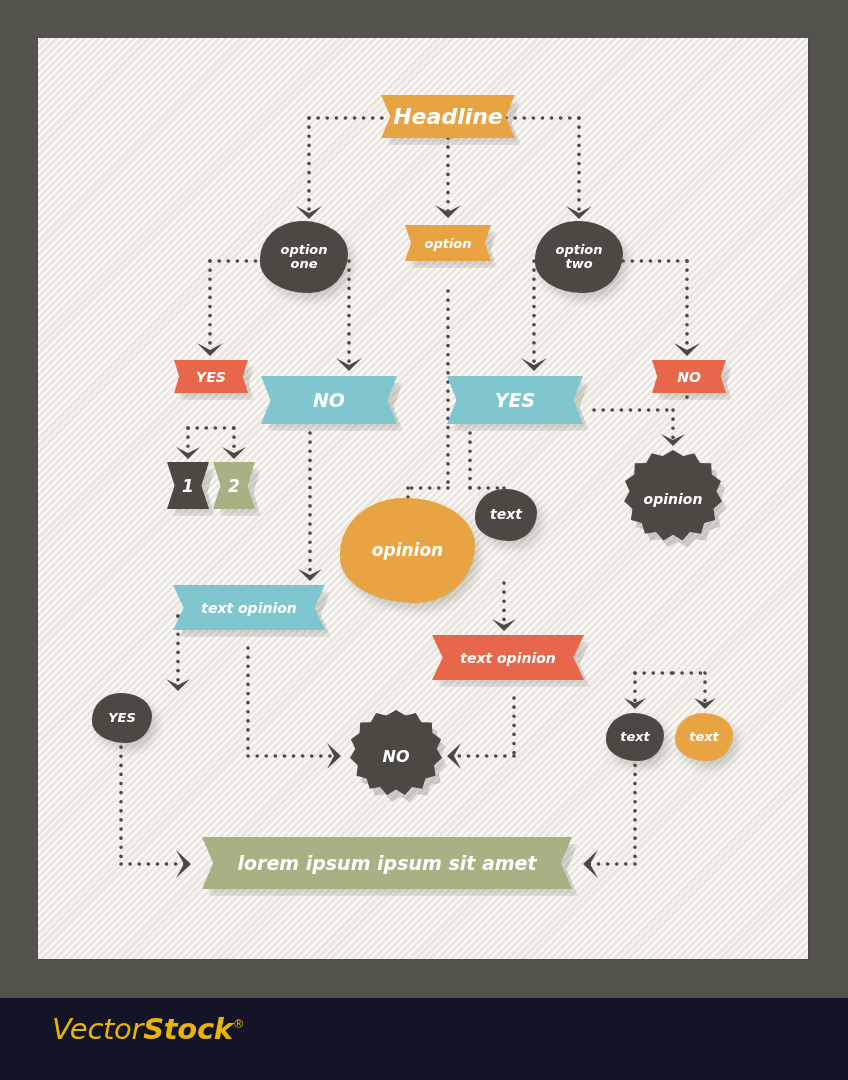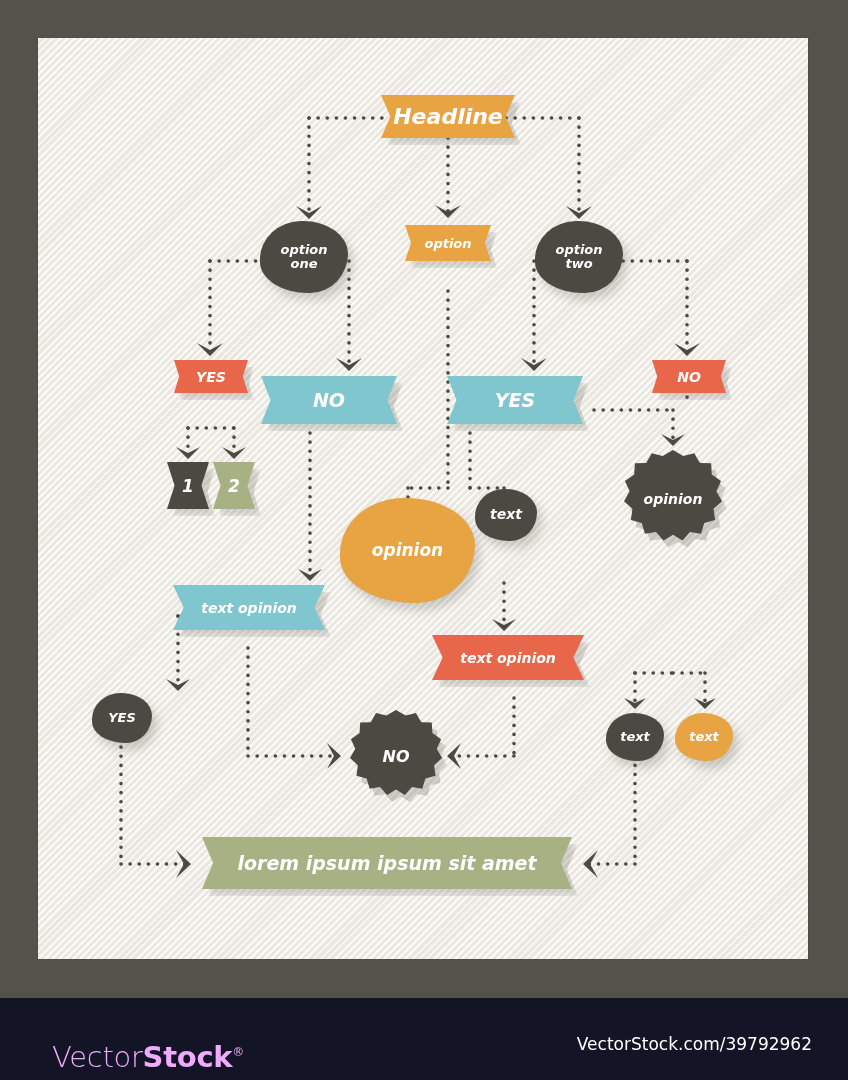--- a/index.html
+++ b/index.html
@@ -20,24 +20,25 @@
     box-shadow:0 0 0 1px rgba(0,0,0,.06);
     overflow:hidden;
   }
 
   
   #footer{
     position:absolute;left:0;top:998px;width:848px;height:82px;
     background:#131426;
   }
   #logo{
-    position:absolute;left:52px;top:42px;
-    color:#f0abfc;font-size:29px;letter-spacing:-.3px;
+    position:absolute;left:52px;top:14px;
+    color:#eab308;font-size:29px;letter-spacing:-.3px;
     font-family:"DejaVu Sans", sans-serif;
     white-space:nowrap;
+    font-style:italic;
   }
   #logo .l1{font-weight:300;}
   #logo .l2{font-weight:bold;}
   #logo .reg{font-size:12px;vertical-align:super;}
   #url{
     position:absolute;right:36px;top:36px;
     color:#fff;font-size:17px;white-space:nowrap;
     font-family:"DejaVu Sans", sans-serif;
   }
 
@@ -326,16 +327,15 @@
       <div class="ribbon-shape" style="background:#A8B183;clip-path:polygon(0 0,100% 0,97% 50%,100% 100%,0 100%,3% 50%);"></div>
       <div class="ribbon-label" style="font-size:19px;">lorem ipsum ipsum sit amet</div>
     </div>
 
   </div>
 
   <div id="footer">
     <div id="logo">
       <span class="l1">Vector</span><span class="l2">Stock</span><span class="reg">®</span>
     </div>
-    <div id="url">VectorStock.com/39792962</div>
   </div>
 
 </div>
 
 </body></html>

